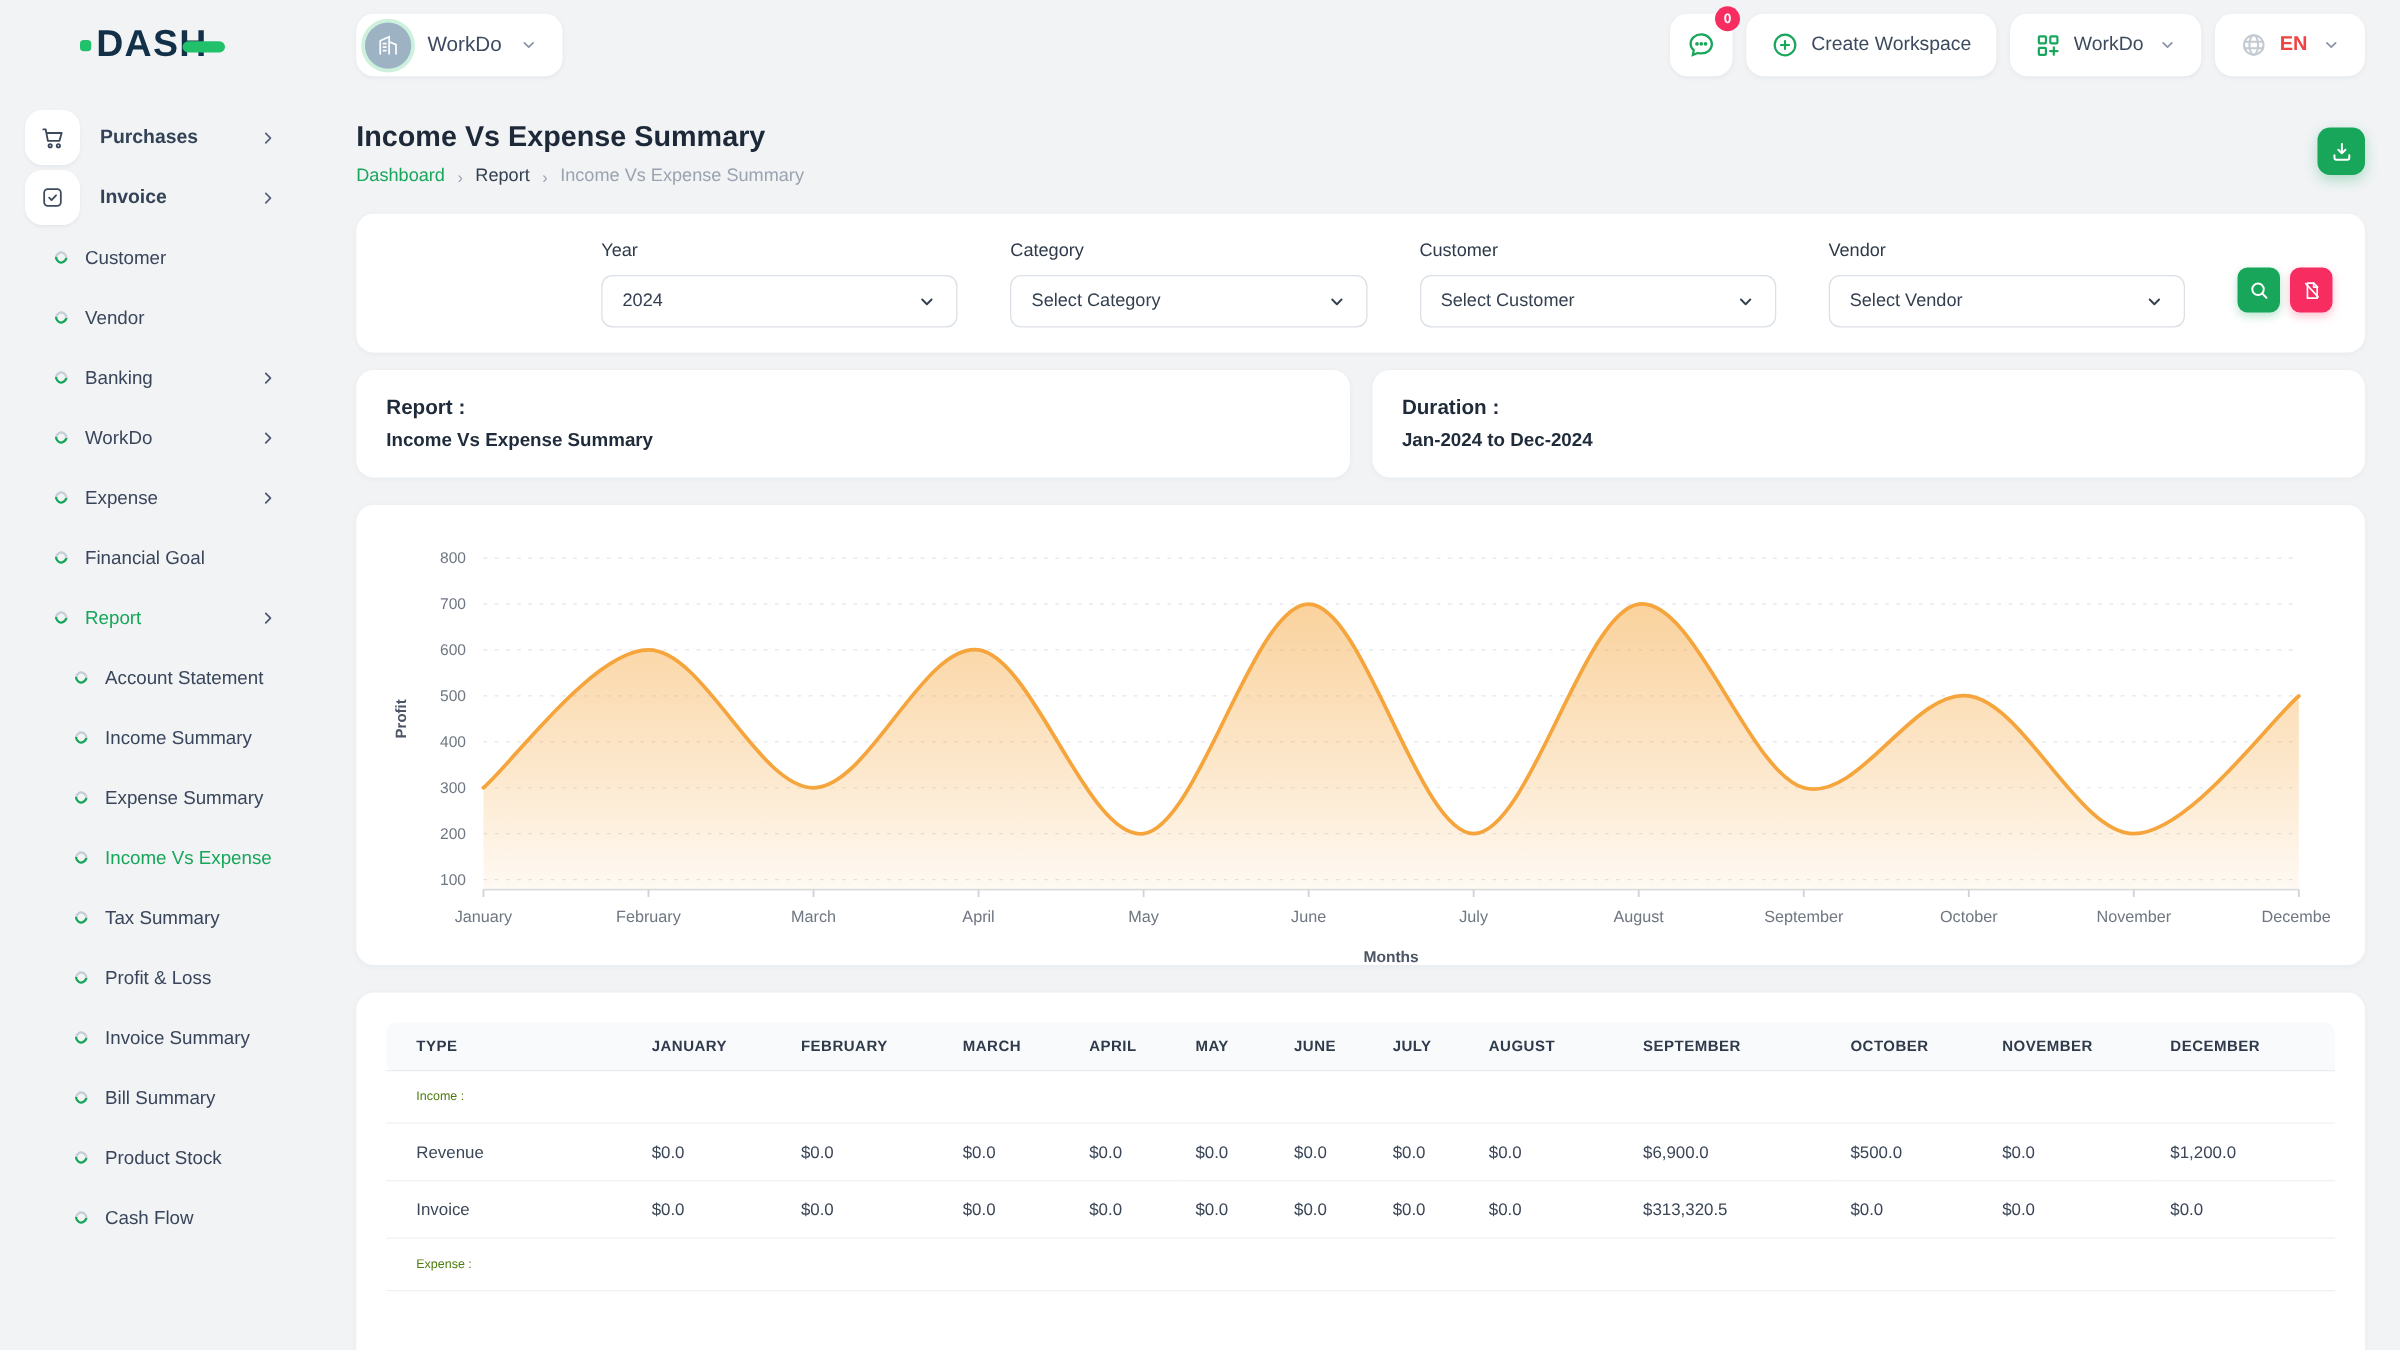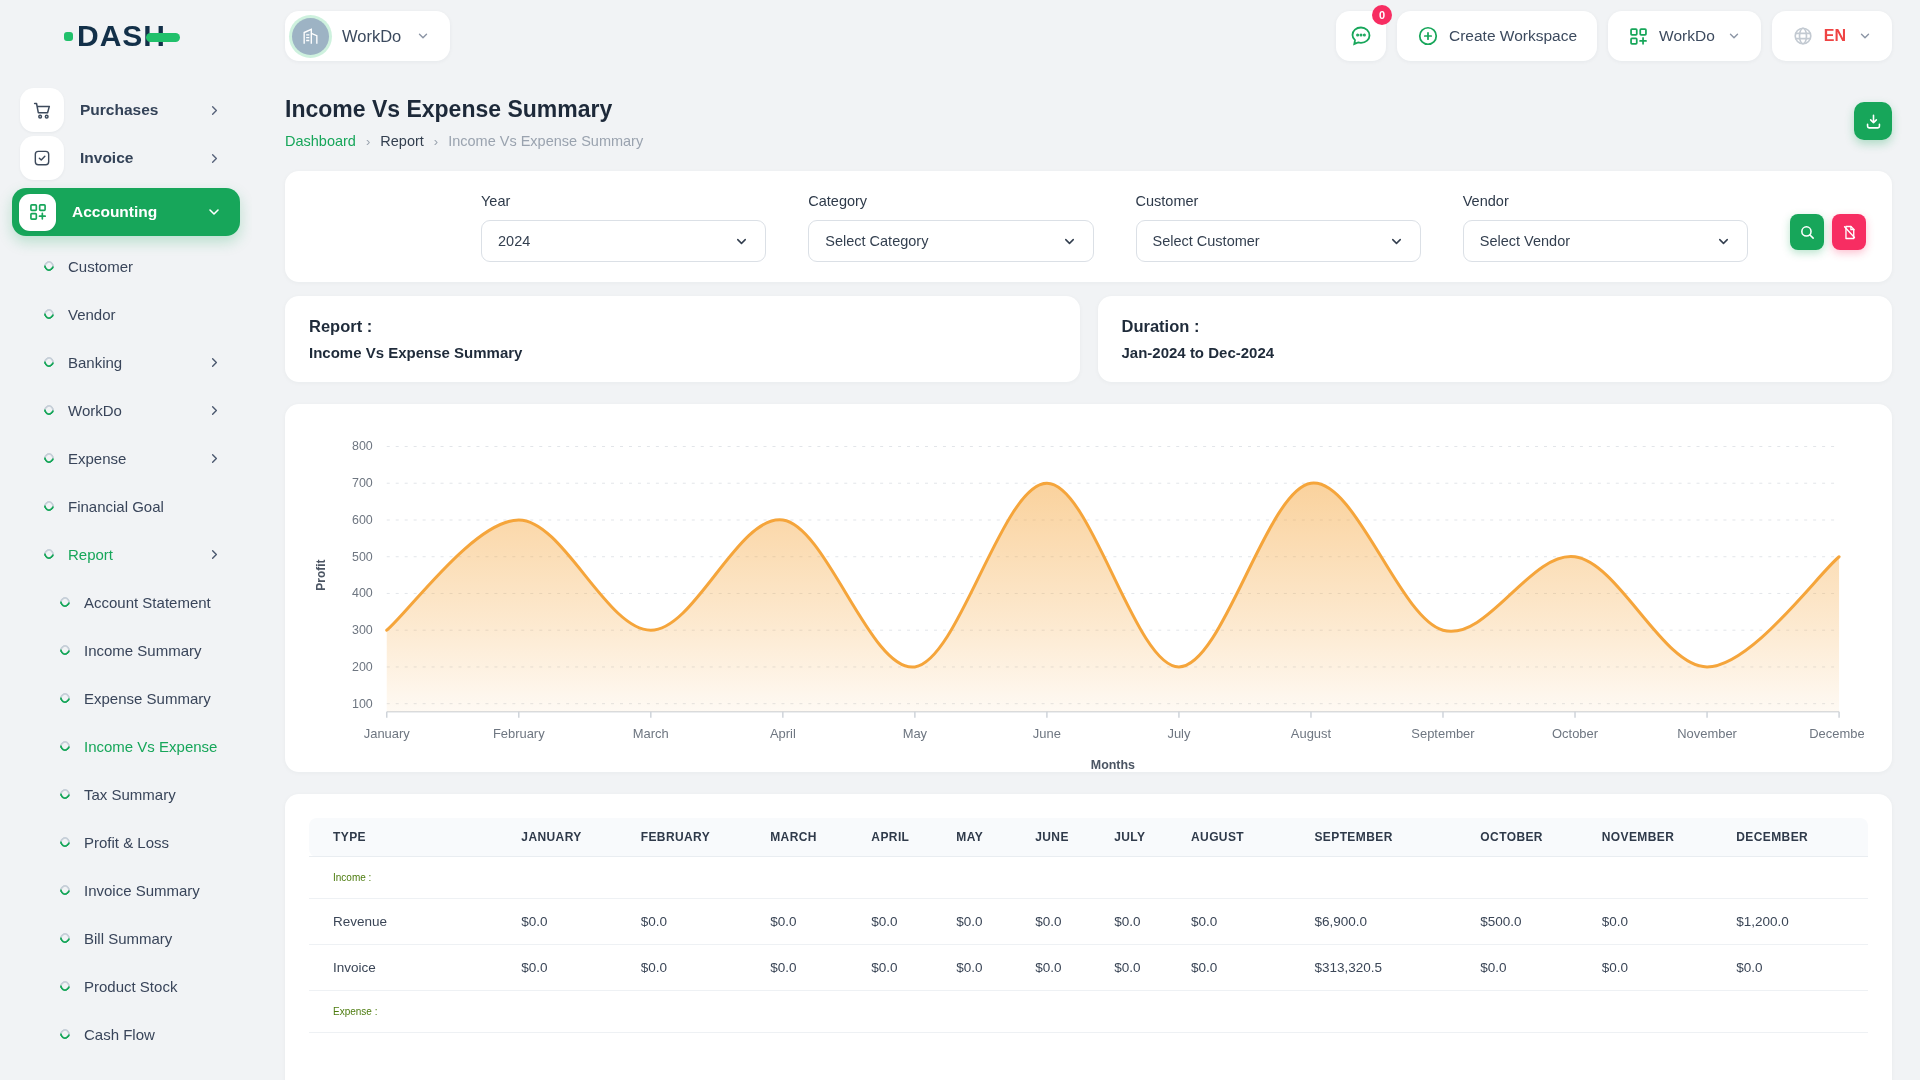--- a/index.html
+++ b/index.html
@@ -131,36 +131,20 @@
           <span class="icon-chip">
             <svg width="20" height="20" viewBox="0 0 24 24" fill="none" stroke="#3d4a5c" stroke-width="1.7" stroke-linecap="round" stroke-linejoin="round">
               <rect x="4" y="4" width="16" height="16" rx="3.5"></rect>
               <path d="M8.8 12.2l2.3 2.3 4.3-4.6"></path>
             </svg>
           </span>
           <span class="label">Invoice</span>
           <span class="nav-chevron">
             <svg width="15" height="15" viewBox="0 0 24 24" fill="none" stroke="currentColor" stroke-width="2.2" stroke-linecap="round" stroke-linejoin="round">
               <path d="M9 6l6 6-6 6"></path>
-            </svg>
-          </span>
-        </div>
-        <div class="nav-section">
-          <span class="icon-chip">
-            <svg width="20" height="20" viewBox="0 0 24 24" fill="none" stroke="#17a65a" stroke-width="2" stroke-linecap="round" stroke-linejoin="round">
-              <rect x="3.5" y="3.5" width="6.5" height="6.5" rx="1"></rect>
-              <rect x="14" y="3.5" width="6.5" height="6.5" rx="1"></rect>
-              <rect x="3.5" y="14" width="6.5" height="6.5" rx="1"></rect>
-              <path d="M17.2 13.6v6.8M13.8 17h6.8"></path>
-            </svg>
-          </span>
-          <span class="label">Accounting</span>
-          <span class="nav-chevron">
-            <svg width="16" height="16" viewBox="0 0 24 24" fill="none" stroke="currentColor" stroke-width="2.4" stroke-linecap="round" stroke-linejoin="round">
-              <path d="M6 9l6 6 6-6"></path>
             </svg>
           </span>
         </div>
         <div class="nav-item sub">
           <span class="bullet"></span>
           <span class="label">Customer</span>
         </div>
         <div class="nav-item sub">
           <span class="bullet"></span>
           <span class="label">Vendor</span>

